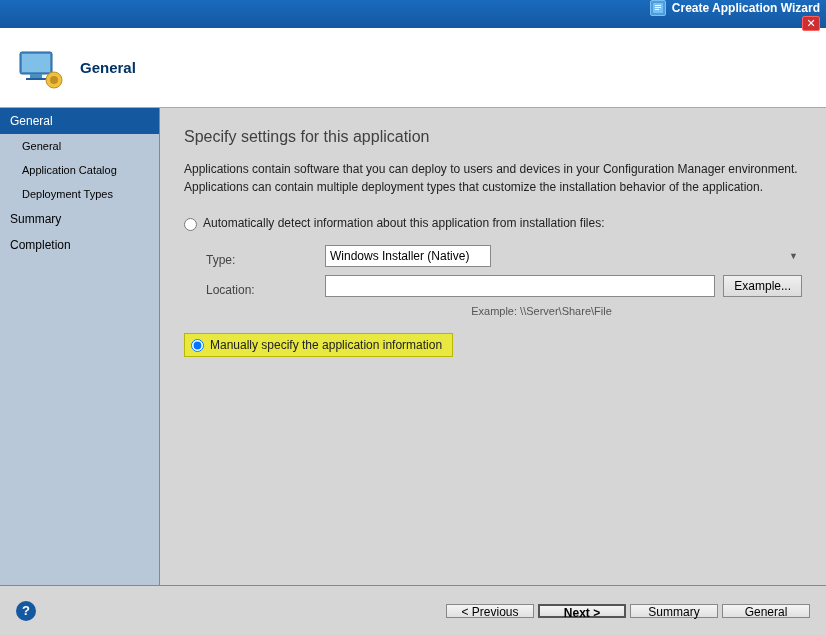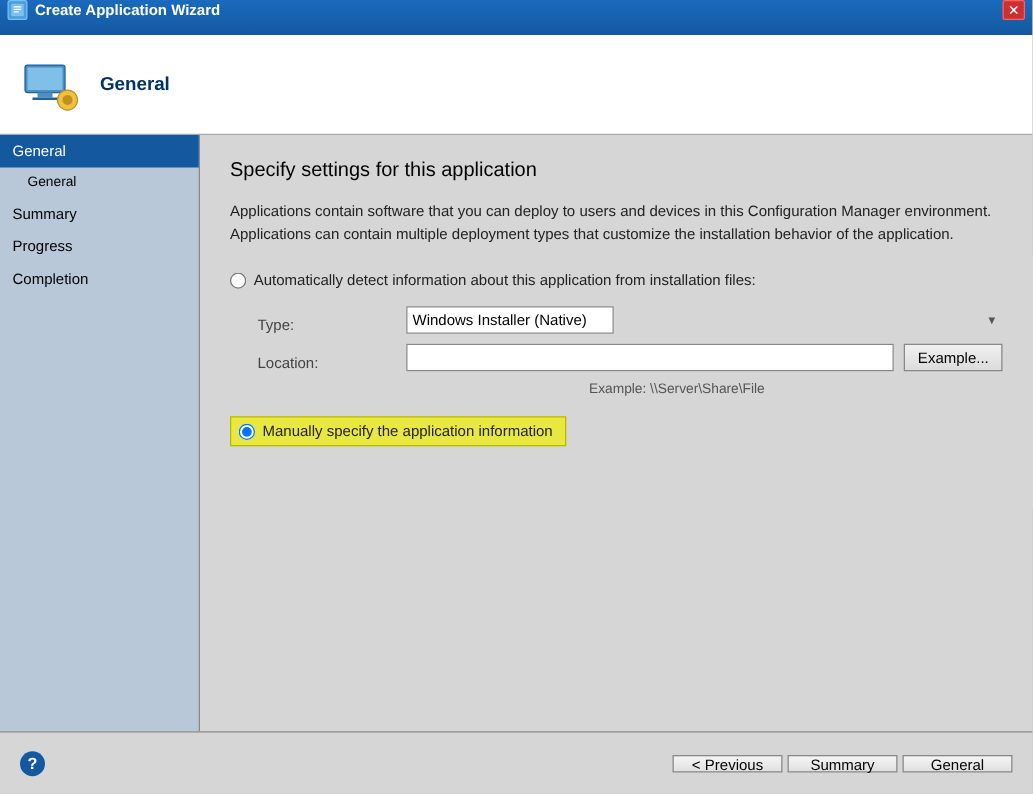--- a/index.html
+++ b/index.html
@@ -10,24 +10,25 @@
       font-size: 12px;
       background: #c6c6c6;
       overflow: hidden;
     }
 
     
     .title-bar {
       background: linear-gradient(to bottom, #1a6abd, #1458a0);
       height: 28px;
       display: flex;
-      align-items: flex-start;
+      align-items: flex-end;
       justify-content: space-between;
       padding: 0 6px;
       color: white;
+      flex-direction: column;
     }
     .title-bar-left {
       display: flex;
       align-items: center;
       gap: 6px;
     }
     .title-bar-icon {
       width: 16px;
       height: 16px;
       background: #4a9edd;
@@ -113,39 +114,39 @@
 
     
     .content-area {
       flex: 1;
       background: #d6d6d6;
       padding: 20px 24px;
       overflow-y: auto;
     }
     .content-title {
       font-size: 16px;
-      color: #000000;
+      color: #404040;
       margin-bottom: 14px;
       font-weight: normal;
     }
     .info-box {
       background: #d6d6d6;
       margin-bottom: 20px;
       font-size: 12px;
       line-height: 1.5;
       color: #222;
       max-width: 620px;
     }
 
     .radio-section {
       margin-top: 10px;
     }
     .radio-row {
       display: flex;
-      align-items: center;
+      align-items: flex-start;
       margin-bottom: 14px;
     }
     .radio-row input[type="radio"] {
       margin-top: 2px;
       margin-right: 6px;
       flex-shrink: 0;
     }
     .radio-label {
       font-size: 12px;
       color: #222;
@@ -320,29 +321,30 @@
     </svg>
   </div>
   <div class="header-title">General</div>
 </div>
 
 <div class="main-layout">
 
   <div class="sidebar">
     <div class="sidebar-item active">General</div>
     <div class="sidebar-item sub">General</div>
+    <div class="sidebar-item sub">Application Catalog</div>
+    <div class="sidebar-item sub">Deployment Types</div>
     <div class="sidebar-item">Summary</div>
-    <div class="sidebar-item">Progress</div>
     <div class="sidebar-item">Completion</div>
   </div>
 
   <div class="content-area">
     <div class="content-title">Specify settings for this application</div>
 
-    <div class="info-box">Applications contain software that you can deploy to users and devices in this Configuration Manager environment. Applications can contain multiple deployment types that customize the installation behavior of the application.</div>
+    <div class="info-box">Applications contain software that you can deploy to users and devices in your Configuration Manager environment. Applications can contain multiple deployment types that customize the installation behavior of the application.</div>
 
     <div class="radio-section">
 
       <div class="radio-row">
         <input type="radio" name="detect_method" id="auto_detect" style="">
         <label class="radio-label" for="auto_detect">Automatically detect information about this application from installation files:</label>
       </div>
 
       <div class="form-group">
         <div class="form-label">Type:</div>
@@ -378,16 +380,17 @@
     </div>
   </div>
 </div>
 
 <div class="footer">
   <div class="footer-left">
     <div class="help-icon">?</div>
   </div>
   <div class="footer-buttons">
     <button class="footer-btn">&lt; Previous</button>
+    <button class="footer-btn primary">Next &gt;</button>
     <button class="footer-btn">Summary</button>
     <button class="footer-btn">General</button>
   </div>
 </div>
 
 </body></html>

